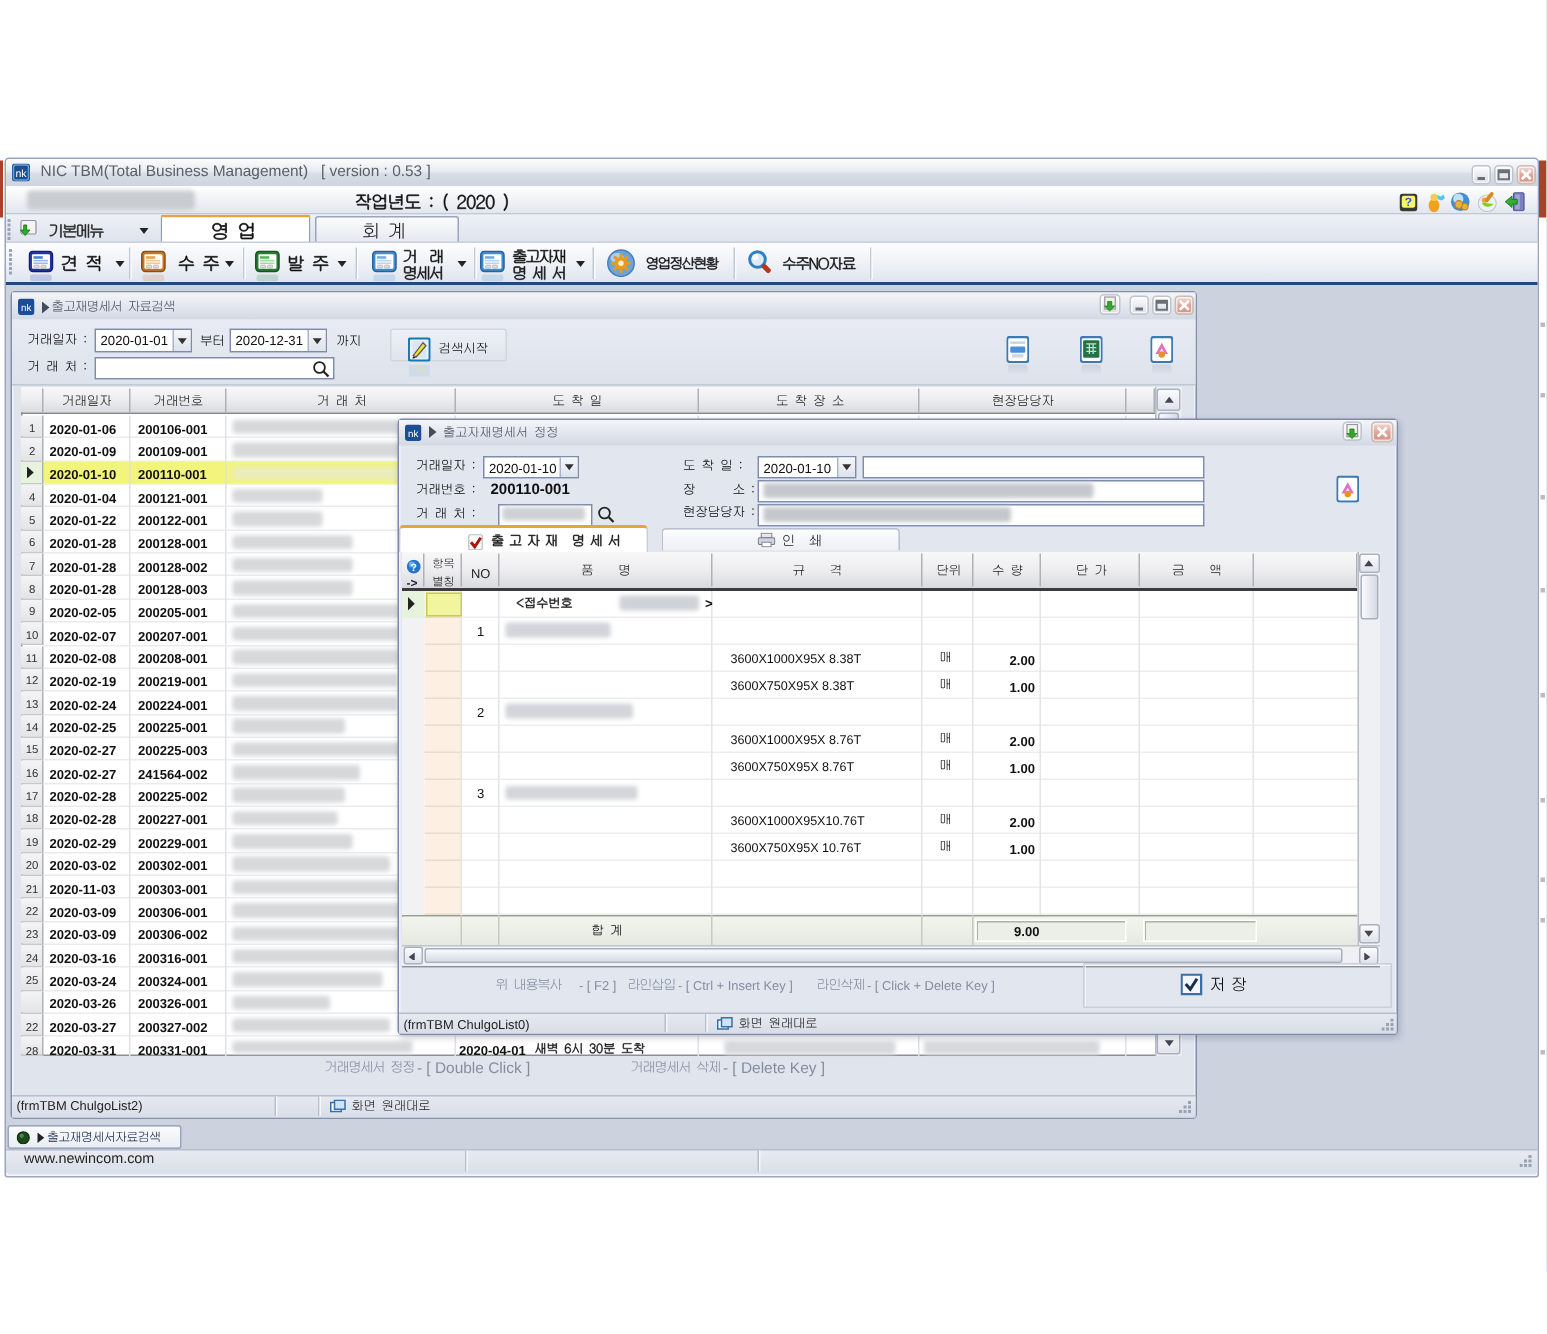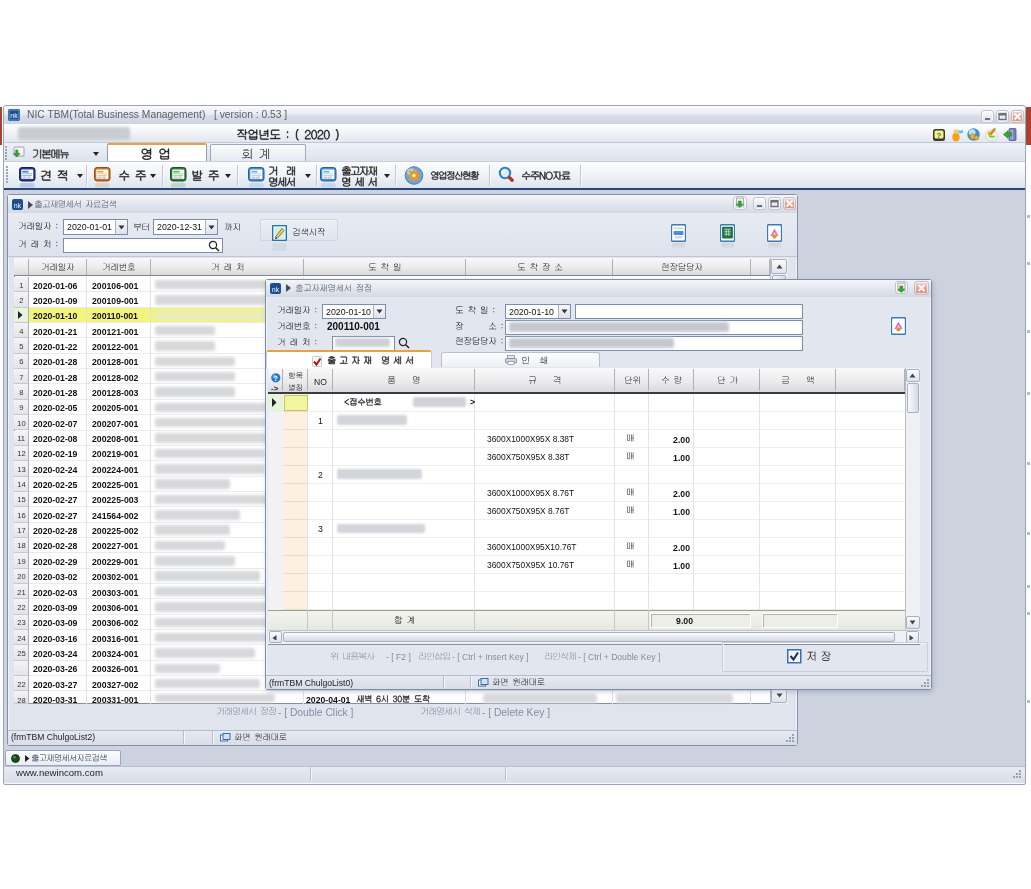--- a/index.html
+++ b/index.html
@@ -512,21 +512,21 @@
 <div style="position:absolute;left:155px;top:310.5px;width:130px;height:9.5px;background:#eaecba;border-radius:2px;filter:blur(1.4px)"></div>
 <div style="position:absolute;left:29px;top:322.05px;width:741px;height:1px;background:#ebebee"></div>
 <div style="position:absolute;left:86px;top:307.7px;width:1px;height:15.35px;background:#e2e2e6"></div>
 <div style="position:absolute;left:150px;top:307.7px;width:1px;height:15.35px;background:#e2e2e6"></div>
 <div style="position:absolute;left:303px;top:307.7px;width:1px;height:15.35px;background:#e2e2e6"></div>
 <div style="position:absolute;left:465px;top:307.7px;width:1px;height:15.35px;background:#e2e2e6"></div>
 <div style="position:absolute;left:612px;top:307.7px;width:1px;height:15.35px;background:#e2e2e6"></div>
 <div style="position:absolute;left:750px;top:307.7px;width:1px;height:15.35px;background:#e2e2e6"></div>
 <div style="position:absolute;left:14px;top:323.05px;width:15px;height:15.35px;background:linear-gradient(#f4f4f5,#e4e4e7);border-right:1px solid #aeb0b8;border-bottom:1px solid #c6c8cd"></div>
 <div style="position:absolute;left:19.35px;top:327.55px;font:7.6px 'Liberation Sans', sans-serif;color:#333;white-space:nowrap;line-height:1">4</div>
-<div style="position:absolute;left:33px;top:327.55px;font:bold 8.7px 'Liberation Sans', sans-serif;font-weight:bold;color:#111;white-space:nowrap;line-height:1">2020-01-21</div>
+<div style="position:absolute;left:33px;top:327.55px;font:bold 8.7px 'Liberation Sans', sans-serif;font-weight:bold;color:#111;white-space:nowrap;line-height:1">2020-01-04</div>
 <div style="position:absolute;left:92px;top:327.55px;font:bold 8.7px 'Liberation Sans', sans-serif;font-weight:bold;color:#111;white-space:nowrap;line-height:1">200121-001</div>
 <div style="position:absolute;left:155px;top:325.85px;width:60px;height:9.5px;background:#d6d8da;border-radius:2px;filter:blur(1.4px)"></div>
 <div style="position:absolute;left:29px;top:337.40000000000003px;width:741px;height:1px;background:#ebebee"></div>
 <div style="position:absolute;left:86px;top:323.05px;width:1px;height:15.35px;background:#e2e2e6"></div>
 <div style="position:absolute;left:150px;top:323.05px;width:1px;height:15.35px;background:#e2e2e6"></div>
 <div style="position:absolute;left:303px;top:323.05px;width:1px;height:15.35px;background:#e2e2e6"></div>
 <div style="position:absolute;left:465px;top:323.05px;width:1px;height:15.35px;background:#e2e2e6"></div>
 <div style="position:absolute;left:612px;top:323.05px;width:1px;height:15.35px;background:#e2e2e6"></div>
 <div style="position:absolute;left:750px;top:323.05px;width:1px;height:15.35px;background:#e2e2e6"></div>
 <div style="position:absolute;left:14px;top:338.4px;width:15px;height:15.35px;background:linear-gradient(#f4f4f5,#e4e4e7);border-right:1px solid #aeb0b8;border-bottom:1px solid #c6c8cd"></div>
@@ -716,21 +716,21 @@
 <div style="position:absolute;left:155px;top:571.4499999999999px;width:105px;height:9.5px;background:#d6d8da;border-radius:2px;filter:blur(1.4px)"></div>
 <div style="position:absolute;left:29px;top:583.0px;width:741px;height:1px;background:#ebebee"></div>
 <div style="position:absolute;left:86px;top:568.65px;width:1px;height:15.35px;background:#e2e2e6"></div>
 <div style="position:absolute;left:150px;top:568.65px;width:1px;height:15.35px;background:#e2e2e6"></div>
 <div style="position:absolute;left:303px;top:568.65px;width:1px;height:15.35px;background:#e2e2e6"></div>
 <div style="position:absolute;left:465px;top:568.65px;width:1px;height:15.35px;background:#e2e2e6"></div>
 <div style="position:absolute;left:612px;top:568.65px;width:1px;height:15.35px;background:#e2e2e6"></div>
 <div style="position:absolute;left:750px;top:568.65px;width:1px;height:15.35px;background:#e2e2e6"></div>
 <div style="position:absolute;left:14px;top:584.0px;width:15px;height:15.35px;background:linear-gradient(#f4f4f5,#e4e4e7);border-right:1px solid #aeb0b8;border-bottom:1px solid #c6c8cd"></div>
 <div style="position:absolute;left:17.2px;top:588.5px;font:7.6px 'Liberation Sans', sans-serif;color:#333;white-space:nowrap;line-height:1">21</div>
-<div style="position:absolute;left:33px;top:588.5px;font:bold 8.7px 'Liberation Sans', sans-serif;font-weight:bold;color:#111;white-space:nowrap;line-height:1">2020-02-03</div>
+<div style="position:absolute;left:33px;top:588.5px;font:bold 8.7px 'Liberation Sans', sans-serif;font-weight:bold;color:#111;white-space:nowrap;line-height:1">2020-11-03</div>
 <div style="position:absolute;left:92px;top:588.5px;font:bold 8.7px 'Liberation Sans', sans-serif;font-weight:bold;color:#111;white-space:nowrap;line-height:1">200303-001</div>
 <div style="position:absolute;left:155px;top:586.8px;width:120px;height:9.5px;background:#d6d8da;border-radius:2px;filter:blur(1.4px)"></div>
 <div style="position:absolute;left:29px;top:598.35px;width:741px;height:1px;background:#ebebee"></div>
 <div style="position:absolute;left:86px;top:584.0px;width:1px;height:15.35px;background:#e2e2e6"></div>
 <div style="position:absolute;left:150px;top:584.0px;width:1px;height:15.35px;background:#e2e2e6"></div>
 <div style="position:absolute;left:303px;top:584.0px;width:1px;height:15.35px;background:#e2e2e6"></div>
 <div style="position:absolute;left:465px;top:584.0px;width:1px;height:15.35px;background:#e2e2e6"></div>
 <div style="position:absolute;left:612px;top:584.0px;width:1px;height:15.35px;background:#e2e2e6"></div>
 <div style="position:absolute;left:750px;top:584.0px;width:1px;height:15.35px;background:#e2e2e6"></div>
 <div style="position:absolute;left:14px;top:599.3499999999999px;width:15px;height:15.35px;background:linear-gradient(#f4f4f5,#e4e4e7);border-right:1px solid #aeb0b8;border-bottom:1px solid #c6c8cd"></div>
@@ -1333,21 +1333,21 @@
   </svg>
 <div style="position:absolute;left:451.96px;top:652.7px;font:8.6px 'Liberation Sans', sans-serif;color:#848da0;white-space:nowrap;line-height:1"> -  [ Ctrl + Insert Key ]</div>
 <svg style="position:absolute;left:544.0px;top:651.5px" width="34.7" height="9.4" viewBox="0 0 3782 1024">
     <g transform="translate(0,830) scale(1,-1)" fill="#848da0">
       <use href="#g88" x="0"></use>
       <use href="#g65" x="870"></use>
       <use href="#g58" x="1741"></use>
       <use href="#g59" x="2611"></use>
     </g>
   </svg>
-<div style="position:absolute;left:577.96px;top:652.7px;font:8.6px 'Liberation Sans', sans-serif;color:#848da0;white-space:nowrap;line-height:1"> -  [ Ctrl + Double Key ]</div>
+<div style="position:absolute;left:577.96px;top:652.7px;font:8.6px 'Liberation Sans', sans-serif;color:#848da0;white-space:nowrap;line-height:1"> -  [ Click + Delete Key ]</div>
 <div style="position:absolute;left:722px;top:642px;width:206px;height:30px;border:1px solid #c9d0dc;border-radius:1px;box-shadow:inset 1px 1px 0 rgba(255,255,255,.6)"></div>
 <svg style="position:absolute;left:787px;top:649px" width="15" height="15">
     <rect x="0.75" y="0.75" width="13" height="13" fill="#f2f6fa" stroke="#3d6ea5" stroke-width="1.5"></rect>
     <path d="M3.5 7 L6.5 10.5 L11 3.5" fill="none" stroke="#1a2c50" stroke-width="2"></path>
   </svg>
 <svg style="position:absolute;left:806.0px;top:650.5px" width="27.2" height="11.5" viewBox="0 0 2425 1024">
     <g transform="translate(0,830) scale(1,-1)" fill="#111">
       <use href="#g91" x="0"></use>
       <use href="#g49" x="1275"></use>
     </g>

